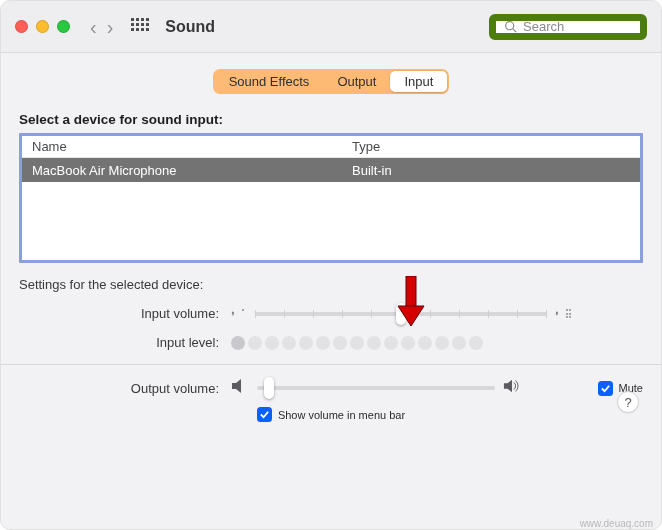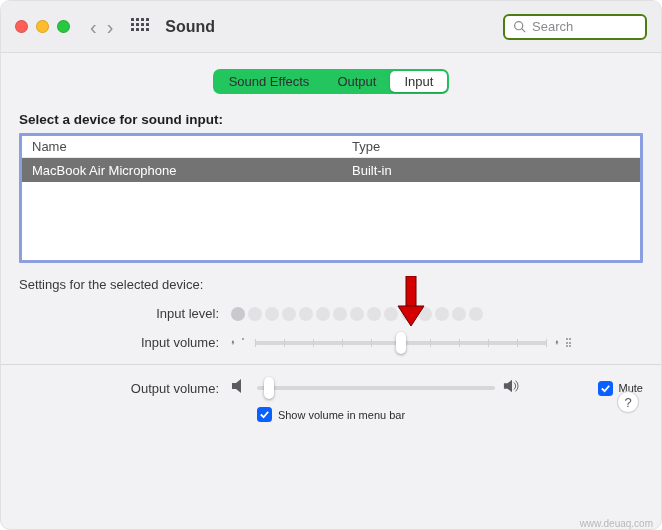--- a/index.html
+++ b/index.html
@@ -18,33 +18,33 @@
   .tl { width: 13px; height: 13px; border-radius: 50%; border: 0.5px solid rgba(0,0,0,0.15); }
   .tl.red { background: #ff5f57; }
   .tl.yellow { background: #ffbd2e; }
   .tl.green { background: #28c840; }
   .nav { display: flex; gap: 10px; margin-right: 18px; color: #909095; }
   .nav span { font-size: 20px; line-height: 1; cursor: default; }
   .grid-icon { width: 18px; height: 18px; margin-right: 16px; display: grid; grid-template-columns: repeat(4,3px); grid-template-rows: repeat(3,3px); gap: 2px; }
   .grid-icon i { background: #4b4b4f; display: block; border-radius: 0.5px; }
   .title { font-size: 16px; font-weight: 700; color: #373739; }
   .search {
-    margin-left: auto; width: 144px; height: 26px;
-    background: #fff; border: 2px solid #4d7c0f; border-radius: 6px;
+    margin-left: auto; width: 158px; height: 26px;
+    background: #fff; border: 7px solid #4d7c0f; border-radius: 6px;
     display: flex; align-items: center; padding: 0 8px; color: #8a8a90; font-size: 13px;
   }
   .search svg { width: 13px; height: 13px; margin-right: 6px; }
 
   
   .content { padding: 16px 18px 10px; }
   .tabs {
     display: flex; justify-content: center; margin-bottom: 18px;
   }
   .seg {
-    display: inline-flex; background: #22c55e; border-radius: 7px; padding: 2px;
+    display: inline-flex; background: #fdba74; border-radius: 7px; padding: 2px;
     font-size: 13px; color: #2f2f31;
   }
   .seg-item {
     padding: 3px 14px; border-radius: 5px; cursor: default;
   }
   .seg-item.active {
     background: #fff; box-shadow: 0 0.5px 2px rgba(0,0,0,0.2);
   }
 
   .section-title { font-size: 13.5px; font-weight: 600; color: #1e1e20; margin-bottom: 6px; }
@@ -167,41 +167,20 @@
         <span>Name</span>
         <span>Type</span>
       </div>
       <div class="list-row selected">
         <span>MacBook Air Microphone</span>
         <span>Built-in</span>
       </div>
     </div>
 
     <div class="settings-title">Settings for the selected device:</div>
-
-    <div class="ctrl-row">
-      <div class="lbl">Input level:</div>
-      <div class="level-bars">
-        <i></i>
-          <i></i>
-          <i></i>
-          <i></i>
-          <i></i>
-          <i></i>
-          <i></i>
-          <i></i>
-          <i></i>
-          <i></i>
-          <i></i>
-          <i></i>
-          <i></i>
-          <i></i>
-          <i></i>
-      </div>
-    </div>
 
     <div class="ctrl-row">
       <div class="lbl">Input volume:</div>
       <div class="slider-wrap">
         <span class="mic-pair">
           <svg viewBox="0 0 10 14">
               <rect x="3" y="1" width="4" height="8" rx="2" fill="#6f6f74"></rect>
               <path d="M2 7a3 3 0 0 0 6 0" stroke="#6f6f74" fill="none"></path>
               <line x1="5" y1="10" x2="5" y2="13" stroke="#6f6f74"></line>
             </svg>
@@ -237,20 +216,41 @@
               <span class="dots">
                 <i></i>
                 <i></i>
                 <i></i>
                 <i></i>
                 <i></i>
                 <i></i>
               </span>
             </span>
         </span>
+      </div>
+    </div>
+
+    <div class="ctrl-row">
+      <div class="lbl">Input level:</div>
+      <div class="level-bars">
+        <i></i>
+          <i></i>
+          <i></i>
+          <i></i>
+          <i></i>
+          <i></i>
+          <i></i>
+          <i></i>
+          <i></i>
+          <i></i>
+          <i></i>
+          <i></i>
+          <i></i>
+          <i></i>
+          <i></i>
       </div>
     </div>
 
     <div class="divider"></div>
 
     <div class="bottom">
       <div class="outrow">
         <div class="lbl">Output volume:</div>
         <div class="slider-wrap" style="width:290px">
           <span class="spk">

